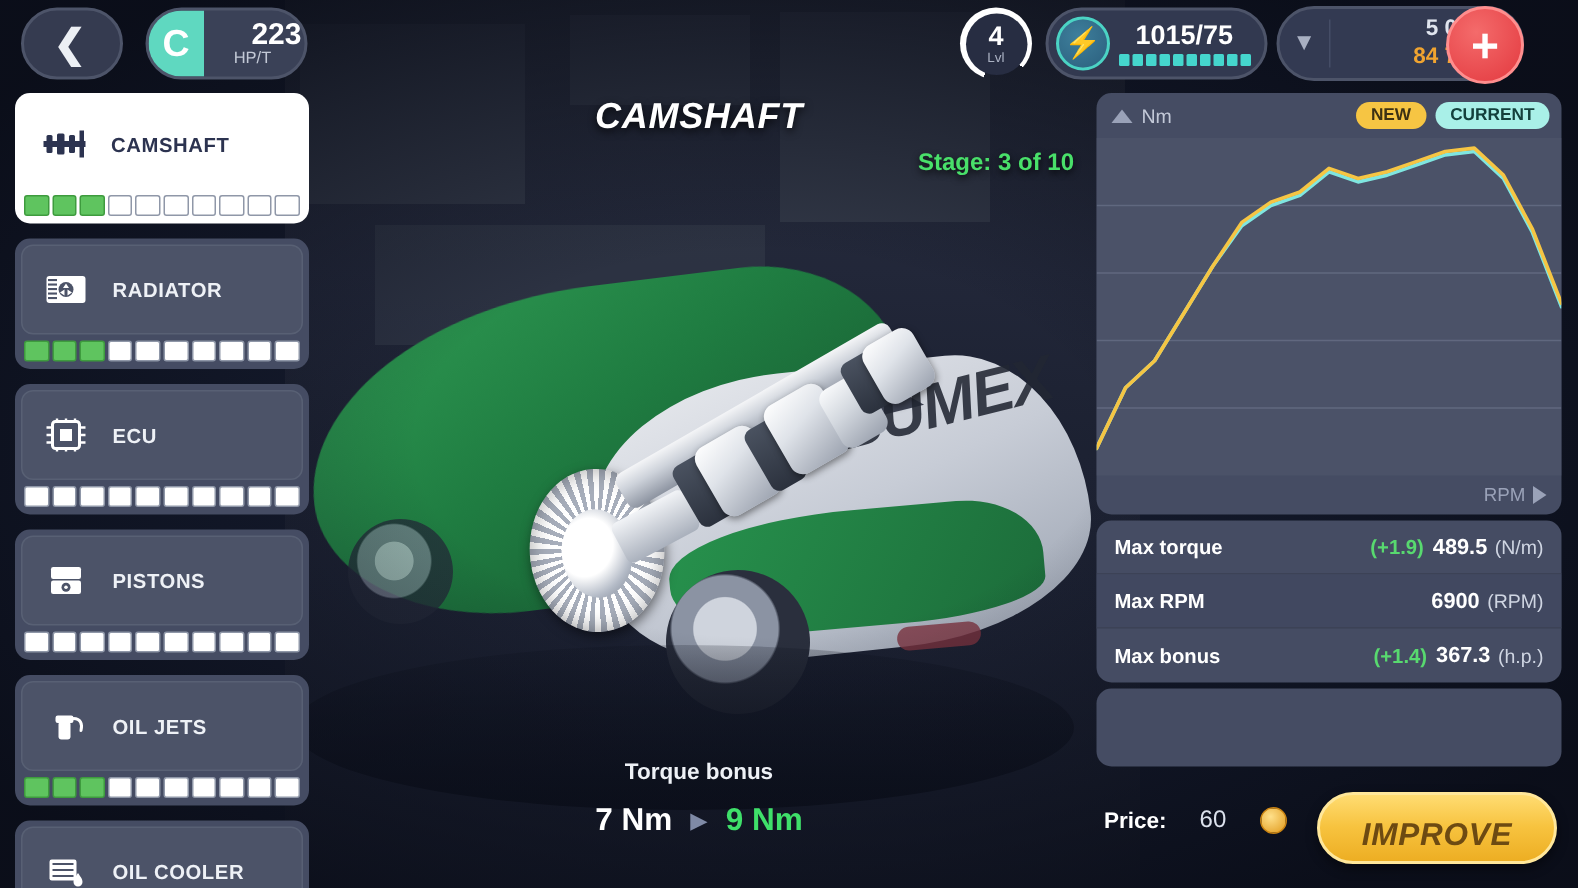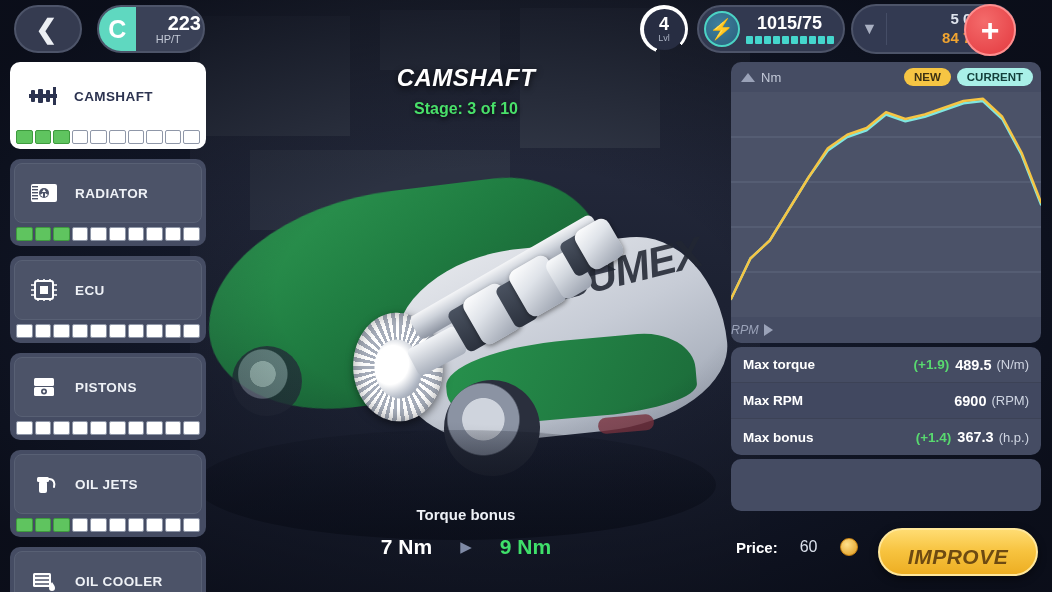--- a/index.html
+++ b/index.html
@@ -235,27 +235,28 @@
   .center-title {
     position: absolute; left: 216px; top: 64px; width: 500px; text-align: center; z-index: 16;
   }
   .center-title .pname {
     font-size: 24px; font-weight: 700; font-style: italic; color: #ffffff;
     letter-spacing: .5px; text-shadow: 0 2px 6px rgba(0,0,0,.8);
   }
   .center-title .pstage {
     margin-top: 8px; font-size: 16px; font-weight: 700; color: #49e06a;
     text-shadow: 0 2px 5px rgba(0,0,0,.8);
+    text-align: right;
   }
   .torque-bonus {
     position: absolute; left: 216px; top: 506px; width: 500px; text-align:center; z-index: 16;
   }
   .torque-bonus .tb-title { font-size: 15px; font-weight: 700; color: #eef1f6; }
   .torque-bonus .tb-vals {
-    margin-top: 12px; display: flex; align-items: center; justify-content: center; gap: 28px;
+    margin-top: 12px; display: flex; align-items: center; justify-content: center; gap: 12px;
   }
   .torque-bonus .tb-old { font-size: 21px; font-weight: 700; color: #ffffff; }
   .torque-bonus .tb-arrow { color: #7f8aa6; font-size: 15px; }
   .torque-bonus .tb-new { font-size: 21px; font-weight: 700; color: #3fe06a; }
 
   
   .right-panel {
     position: absolute; left: 731px; top: 62px; width: 310px; z-index: 15;
   }
   .chart-card { background: #454c63; border-radius: 10px; overflow: hidden; }
@@ -267,22 +268,22 @@
     border-bottom: 9px solid #9aa2b8;
   }
   .chart-head .ylab { color: #c3c9d8; font-size: 13px; flex: 1; }
   .badge {
     border-radius: 11px; padding: 3px 10px; font-size: 11.5px; font-weight: 700;
   }
   .badge.new { background: #f6c543; color: #3c3113; }
   .badge.current { background: #a9f0e8; color: #14403c; }
   .chart-plot { position: relative; height: 225px; background: #4a melhor; background: #4b5268; }
   .chart-plot svg { display: block; }
-  .chart-foot { height: 26px; display: flex; align-items: center; justify-content: flex-start;
-    padding-right: 10px; gap: 5px; font-style: italic; }
+  .chart-foot { height: 26px; display: flex; align-items: center; justify-content: flex-end;
+    padding-right: 10px; gap: 5px; }
   .chart-foot .xlab { color: #9aa2b8; font-size: 12.5px; }
   .chart-foot .tri-right {
     width: 0; height: 0; border-top: 6px solid transparent; border-bottom: 6px solid transparent;
     border-left: 9px solid #9aa2b8;
   }
   .stats { margin-top: 4px; background: #454c63; border-radius: 10px; overflow:hidden; }
   .stat-row {
     height: 36px; display: flex; align-items: center; padding: 0 12px;
     border-bottom: 1px solid #3c4256;
   }

